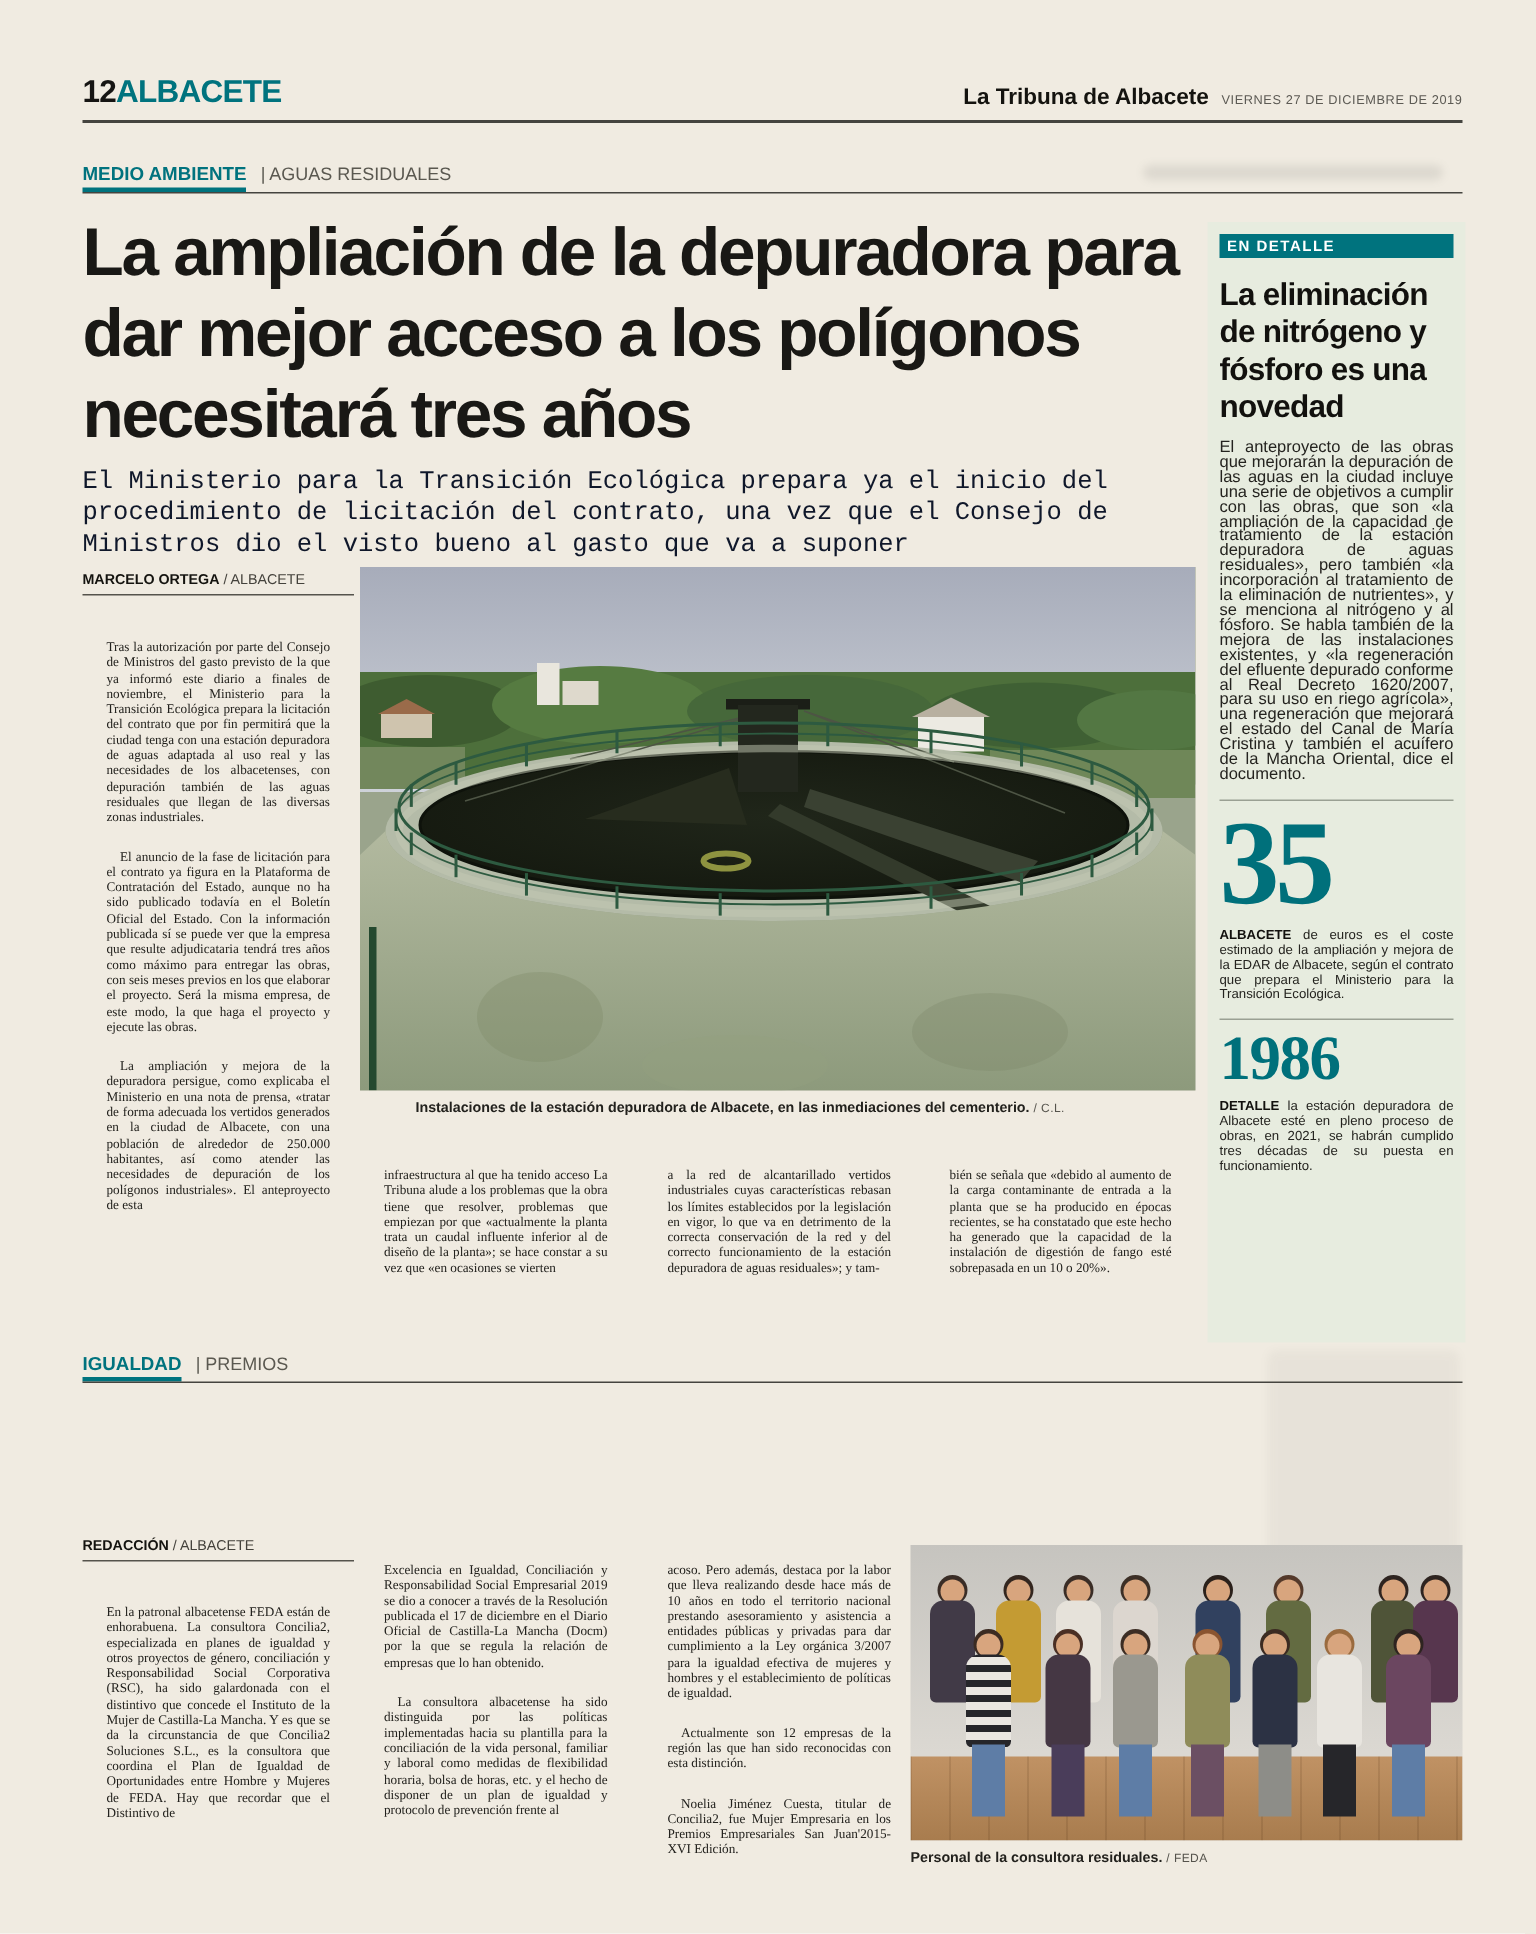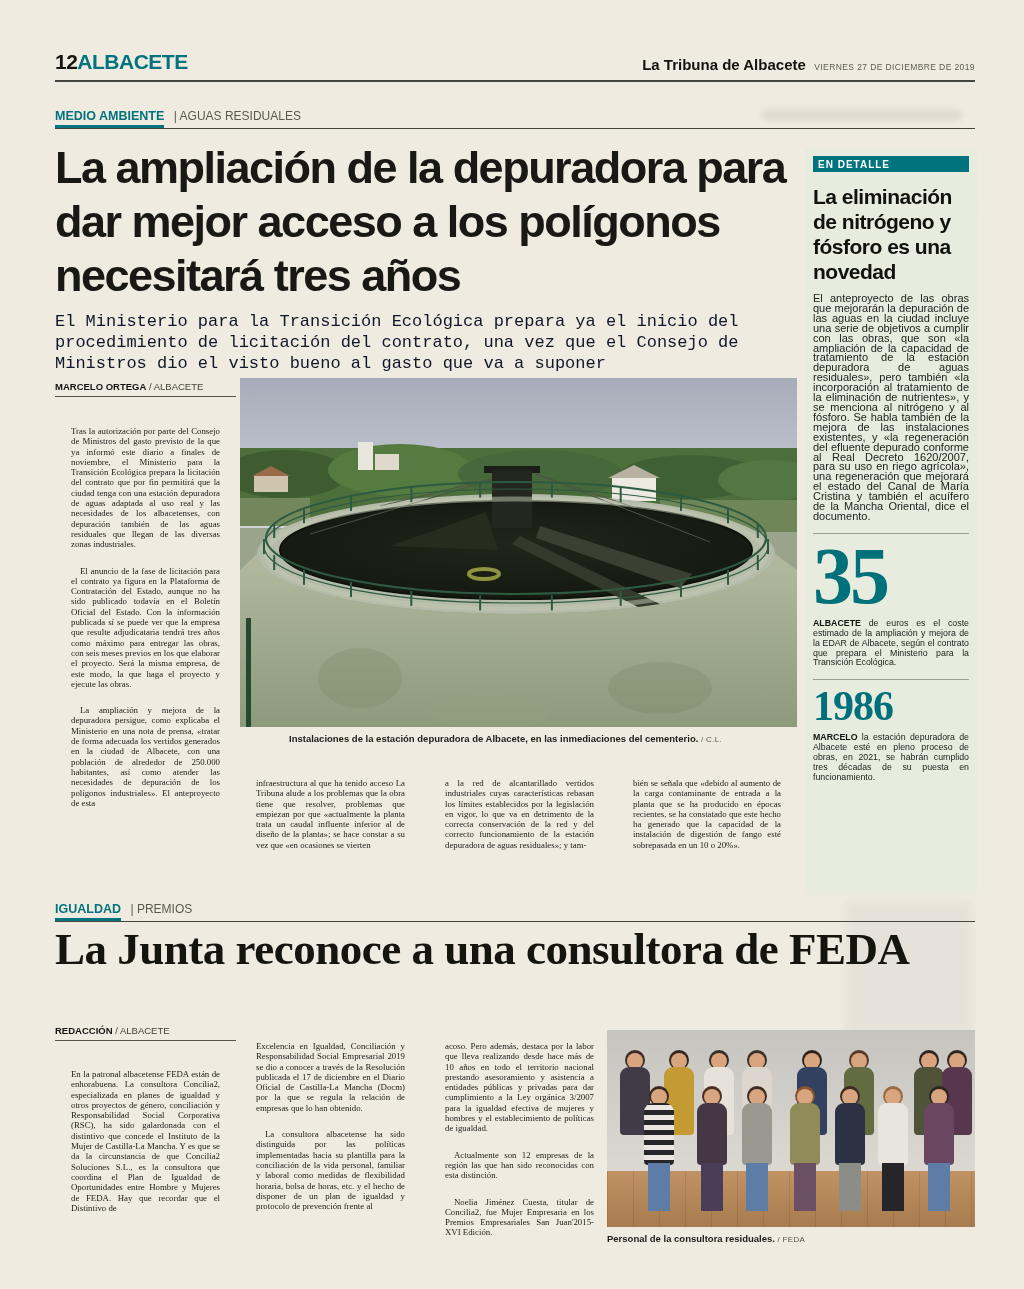--- a/index.html
+++ b/index.html
@@ -181,21 +181,21 @@
           <line x1="311.8633392448678" y1="104.58017781278683" x2="311.8633392448678" y2="119.58017781278683"></line>
           <line x1="380.68458327647545" y1="109.15097626479246" x2="380.68458327647545" y2="124.15097626479246"></line>
           <line x1="441.02490495421193" y1="117.92227426180727" x2="441.02490495421193" y2="132.92227426180727"></line>
           <line x1="487.9958902734576" y1="130.1834734050309" x2="487.9958902734576" y2="145.1834734050309"></line>
           <line x1="517.7922293508534" y1="144.9412442600385" x2="517.7922293508534" y2="159.9412442600385"></line>
         </g>
       <rect x="6" y="240" width="5" height="109" fill="#24492f"></rect>
     </svg>
   </div>
 
-  <div class="abs caption" style="left:252px;top:733px;width:557px;padding-left:37px;">
+  <div class="abs caption" style="left:240px;top:733px;width:557px;padding-left:37px;">
     <span>Instalaciones de la estación depuradora de Albacete, en las inmediaciones del cementerio.</span>
     <span class="credit">/ C.L.</span>
   </div>
 
   <div class="abs bodycol" style="left:240px;top:762px;width:181px;height:133px;">
     <p>infraestructura al que ha tenido acceso La Tribuna alude a los problemas que la obra tiene que resolver, problemas que empiezan por que «actualmente la planta trata un caudal influente inferior al de diseño de la planta»; se hace constar a su vez que «en ocasiones se vierten</p>
   </div>
   <div class="abs bodycol" style="left:429px;top:762px;width:181px;height:133px;">
     <p>a la red de alcantarillado vertidos industriales cuyas características rebasan los límites establecidos por la legislación en vigor, lo que va en detrimento de la correcta conservación de la red y del correcto funcionamiento de la estación depuradora de aguas residuales»; y tam-</p>
   </div>
@@ -208,31 +208,30 @@
     <div class="sb-title">La eliminación de nitrógeno y fósforo es una novedad</div>
     <div class="sb-body">El anteproyecto de las obras que mejorarán la depuración de las aguas en la ciudad incluye una serie de objetivos a cumplir con las obras, que son «la ampliación de la capacidad de tratamiento de la estación depuradora de aguas residuales», pero también «la incorporación al tratamiento de la eliminación de nutrientes», y se menciona al nitrógeno y al fósforo. Se habla también de la mejora de las instalaciones existentes, y «la regeneración del efluente depurado conforme al Real Decreto 1620/2007, para su uso en riego agrícola», una regeneración que mejorará el estado del Canal de María Cristina y también el acuífero de la Mancha Oriental, dice el documento.</div>
     <hr class="sb-hr">
     <div class="sb-num1">35</div>
     <div class="sb-stat">
       <b>ALBACETE</b><span> de euros es el coste estimado de la ampliación y mejora de la EDAR de Albacete, según el contrato que prepara el Ministerio para la Transición Ecológica.</span>
     </div>
     <hr class="sb-hr">
     <div class="sb-num2">1986</div>
     <div class="sb-stat">
-      <b>MARCELO</b><span> la estación depuradora de Albacete esté en pleno proceso de obras, en 2021, se habrán cumplido tres décadas de su puesta en funcionamiento.</span>
+      <b>DETALLE</b><span> la estación depuradora de Albacete esté en pleno proceso de obras, en 2021, se habrán cumplido tres décadas de su puesta en funcionamiento.</span>
     </div>
   </div>
 
   <div class="abs kicker" style="left:55px;top:902px;">
     <span class="main">IGUALDAD</span>
     <span class="sub">| PREMIOS</span>
   </div>
   <div class="rule" style="left:55px;top:921px;width:920px;"></div>
 
-  <div class="abs headline2">La Junta reconoce a una consultora de FEDA</div>
 
   <div class="abs byline" style="left:55px;top:1025px;width:181px;">
     <b>REDACCIÓN</b>
     <span>/ ALBACETE</span>
   </div>
 
   <div class="abs bodycol" style="left:55px;top:1053px;width:181px;height:218px;">
     <p>En la patronal albacetense FEDA están de enhorabuena. La consultora Concilia2, especializada en planes de igualdad y otros proyectos de género, conciliación y Responsabilidad Social Corporativa (RSC), ha sido galardonada con el distintivo que concede el Instituto de la Mujer de Castilla-La Mancha. Y es que se da la circunstancia de que Concilia2 Soluciones S.L., es la consultora que coordina el Plan de Igualdad de Oportunidades entre Hombre y Mujeres de FEDA. Hay que recordar que el Distintivo de</p>
   </div>
   <div class="abs bodycol" style="left:240px;top:1025px;width:181px;height:250px;">

